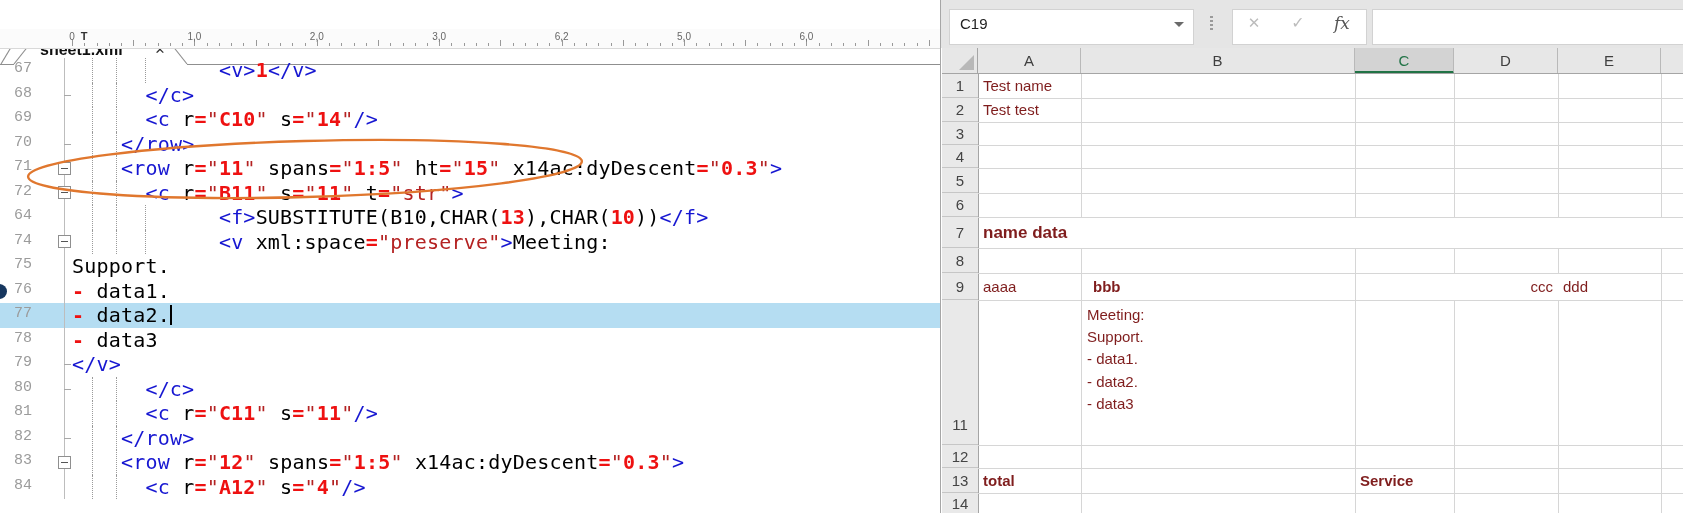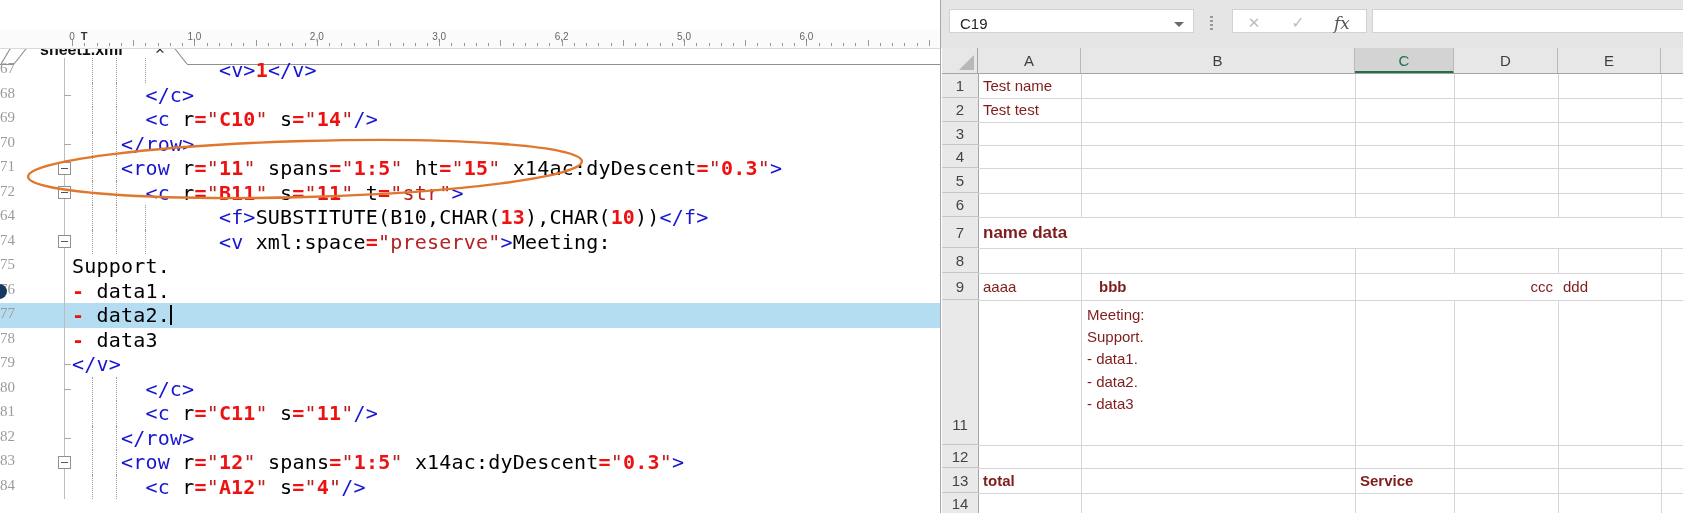--- a/index.html
+++ b/index.html
@@ -10,39 +10,39 @@
   #tabbar{position:absolute;left:0;top:0;width:940px;height:29px;background:#fff;margin-top:36px;}
   #tabbar svg{position:absolute;left:0;top:0;}
   .tabtitle{position:absolute;left:40px;top:5px;font-size:16px;font-weight:bold;color:#111;}
   .tabclose{position:absolute;left:152px;top:6px;font-size:13px;color:#333;width:16px;text-align:center;}
   #ruler{position:absolute;left:0;top:29px;width:940px;height:19px;background:#fbfbfb;
          border-bottom:1px solid #d9d9d9;}
   .rlab{position:absolute;top:2px;font-size:10px;color:#666;transform:translateX(-50%);}
   .rtick{position:absolute;background:#999;width:1px;}
   .rT{position:absolute;top:1px;font-size:11px;font-weight:bold;color:#333;transform:translateX(-50%);}
   #curline{position:absolute;left:0;width:940px;height:25px;background:#b5ddf2;}
-  .lnum{position:absolute;left:0;width:46px;text-align:left;color:#9b9b9b;
-        font-family:Liberation Serif, serif;font-size:15px;}
+  .lnum{position:absolute;left:0;width:46px;text-align:center;color:#9b9b9b;
+        font-family:Liberation Mono, monospace;font-size:15px;}
   #foldline{position:absolute;left:64px;width:1px;background:#bdbdbd;}
   .ftick{position:absolute;left:64px;width:7px;height:1px;background:#a8a8a8;}
   .fbox{position:absolute;left:58px;width:13px;height:13px;background:#fff;
         border:1px solid #8f8f8f;box-sizing:border-box;}
   .fbox div{position:absolute;left:2px;right:2px;top:5px;height:1px;background:#555;}
   .guide{position:absolute;width:1px;height:24.5px;border-left:1px dotted #9a9a9a;}
   .codeline{position:absolute;height:24.5px;white-space:pre;
             font-family:"DejaVu Sans Mono",monospace;font-size:20px;letter-spacing:.2px;line-height:24.5px;}
   .st{color:#1616d1;} .sb{color:#000;} .sn{color:#ee1111;font-weight:bold;}
   .sq{color:#b42222;} .se{color:#ee1111;font-weight:bold;}
   #cursor{position:absolute;width:2px;height:20px;background:#000;}
   #bookmark{position:absolute;left:-8px;width:15px;height:15px;border-radius:50%;background:#16375f;}
   
   #excel{position:absolute;left:940px;top:0;width:743px;height:513px;background:#fff;
          border-left:1px solid #a6a6a6;box-sizing:border-box;}
   #xlchrome{position:absolute;left:0;top:0;width:743px;height:48px;background:#e5e5e5;}
-  .xbox{position:absolute;top:9px;height:24px;background:#fff;border:1px solid #d2d2d2;box-sizing:border-box;}
+  .xbox{position:absolute;top:9px;height:36px;background:#fff;border:1px solid #d2d2d2;box-sizing:border-box;}
   #namebox{left:8px;width:245px;}
   #namebox span{position:absolute;left:10px;top:5px;font-size:15px;color:#222;}
   #nbcaret{position:absolute;right:9px;top:12px;width:0;height:0;
            border-left:5px solid transparent;border-right:5px solid transparent;border-top:5px solid #6a6a6a;}
   #dots{position:absolute;left:269px;top:16px;width:3px;height:15px;
         background:repeating-linear-gradient(#9a9a9a 0 2px,transparent 2px 4px);}
   #fbtns{left:291px;width:135px;}
   .fbi{position:absolute;top:0;height:26px;line-height:26px;text-align:center;width:38px;}
   #fcancel{left:2px;color:#bcbcbc;font-size:15px;}
   #fenter{left:46px;color:#bcbcbc;font-size:16px;}
@@ -366,21 +366,21 @@
         <div class="hline" style="left:37px;top:493px;width:706px"></div>
         <div class="vline" style="left:140px;top:493px;height:21px"></div>
         <div class="vline" style="left:414px;top:493px;height:21px"></div>
         <div class="vline" style="left:513px;top:493px;height:21px"></div>
         <div class="vline" style="left:617px;top:493px;height:21px"></div>
         <div class="vline" style="left:720px;top:493px;height:21px"></div>
         <div class="cell" style="left:42px;top:74px;width:93px;height:24px;line-height:24px">Test name</div>
         <div class="cell" style="left:42px;top:98px;width:93px;height:24px;line-height:24px">Test test</div>
         <div class="cell b" style="left:42px;top:217px;width:93px;height:31px;line-height:31px;font-size:17px">name data</div>
         <div class="cell" style="left:42px;top:273px;width:93px;height:27px;line-height:27px">aaaa</div>
-        <div class="cell b" style="left:158px;top:273px;width:264px;height:27px;line-height:27px">bbb</div>
+        <div class="cell b" style="left:152px;top:273px;width:264px;height:27px;line-height:27px">bbb</div>
         <div class="cell" style="left:518px;top:273px;width:94px;height:27px;line-height:27px;text-align:right">ccc</div>
         <div class="cell" style="left:622px;top:273px;width:93px;height:27px;line-height:27px">ddd</div>
         <div class="cell" style="left:146px;top:304px;width:262px">
           <div class="mline">Meeting:</div>
           <div class="mline">Support.</div>
           <div class="mline">- data1.</div>
           <div class="mline">- data2.</div>
           <div class="mline">- data3</div>
         </div>
         <div class="cell b" style="left:42px;top:468px;width:93px;height:25px;line-height:25px">total</div>

